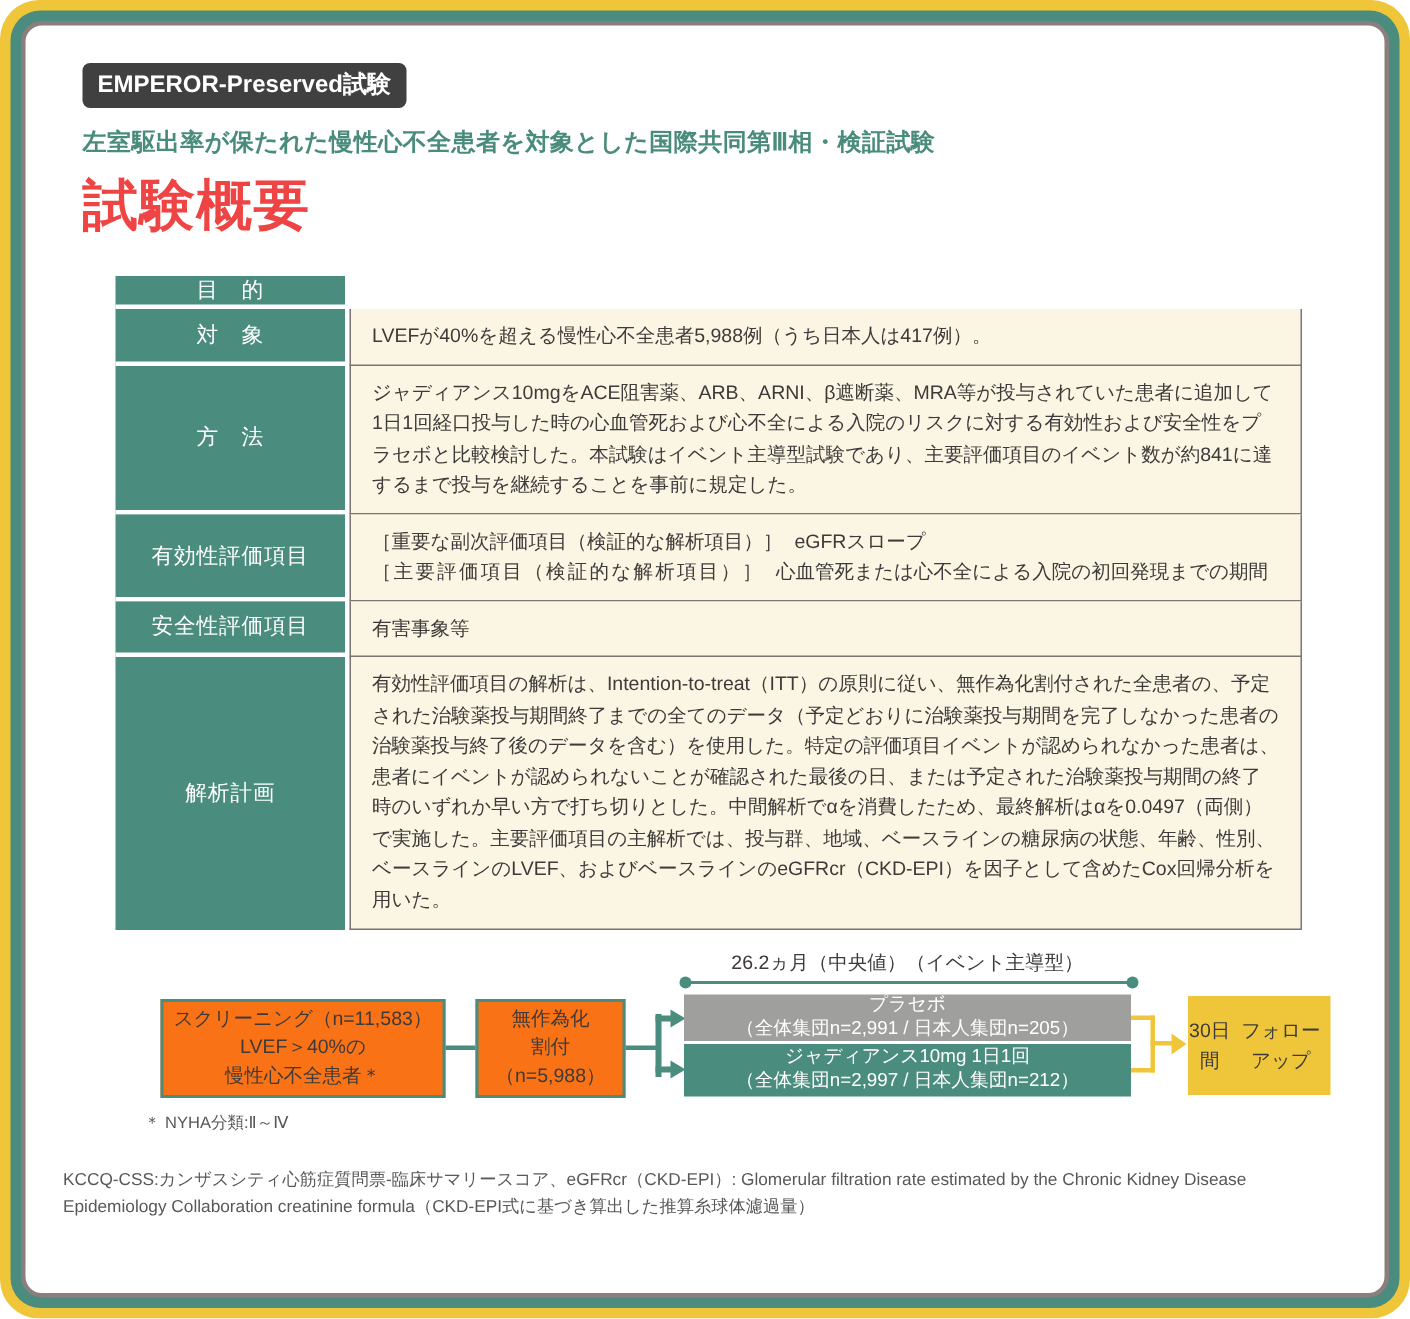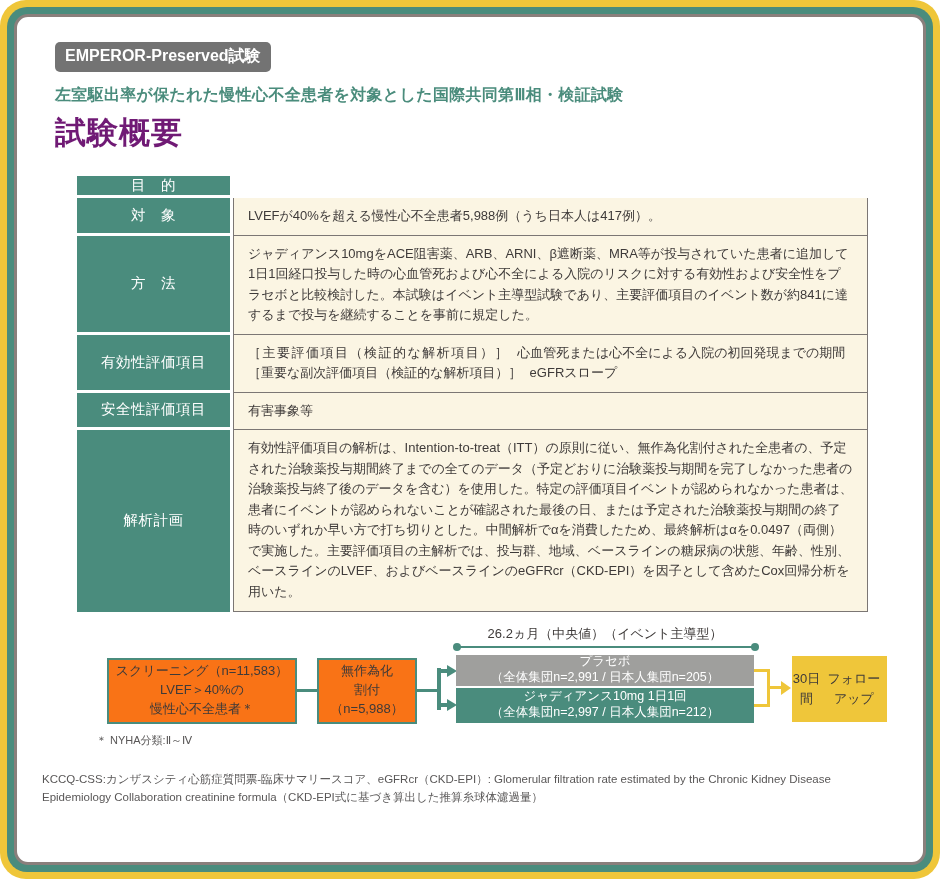--- a/index.html
+++ b/index.html
@@ -23,39 +23,39 @@
     background: #ffffff;
     border: 3px solid #8a7f7c;
     border-radius: 14px;
     padding: 15px 17px 10px 17px;
     overflow: hidden;
   }
 
   
   .badge {
     display: inline-block;
-    background: #737373;
+    background: #404040;
     color: #fff;
     font-weight: bold;
     font-size: 16px;
     padding: 4px 10px 5px 10px;
     border-radius: 5px;
     margin: 10px 0 0 21px;
   }
   .page-title {
     color: #4a8c7c;
     font-weight: bold;
     font-size: 16px;
     margin: 13px 0 0 21px;
     letter-spacing: .3px;
   }
   .page-subtitle {
-    color: #701a75;
+    color: #ef4444;
     font-weight: bold;
-    font-size: 31px;
+    font-size: 37px;
     margin: 6px 0 0 21px;
     letter-spacing: 1px;
   }
 
   
   .trial-table { margin: 22px 38px 0 43px; }
   .t-row { display: flex; align-items: stretch; }
   .t-label {
     flex: 0 0 153px;
     background: #4a8c7d;
@@ -161,22 +161,22 @@
     </div>
     <div class="t-row r-method">
       <div class="t-label">方　法</div>
       <div class="t-content">
         <div>ジャディアンス10mgをACE阻害薬、ARB、ARNI、β遮断薬、MRA等が投与されていた患者に追加して1日1回経口投与した時の心血管死および心不全による入院のリスクに対する有効性および安全性をプラセボと比較検討した。本試験はイベント主導型試験であり、主要評価項目のイベント数が約841に達するまで投与を継続することを事前に規定した。</div>
       </div>
     </div>
     <div class="t-row r-efficacy">
       <div class="t-label">有効性評価項目</div>
       <div class="t-content">
+        <div><span class="bracket">［重要な副次評価項目（検証的な解析項目）］</span><span>eGFRスロープ</span></div>
         <div><span class="bracket-wide">［主要評価項目（検証的な解析項目）］</span><span>心血管死または心不全による入院の初回発現までの期間</span></div>
-        <div><span class="bracket">［重要な副次評価項目（検証的な解析項目）］</span><span>eGFRスロープ</span></div>
       </div>
     </div>
     <div class="t-row r-safety">
       <div class="t-label">安全性評価項目</div>
       <div class="t-content">
         <div>有害事象等</div>
       </div>
     </div>
     <div class="t-row r-analysis">
       <div class="t-label">解析計画</div>

